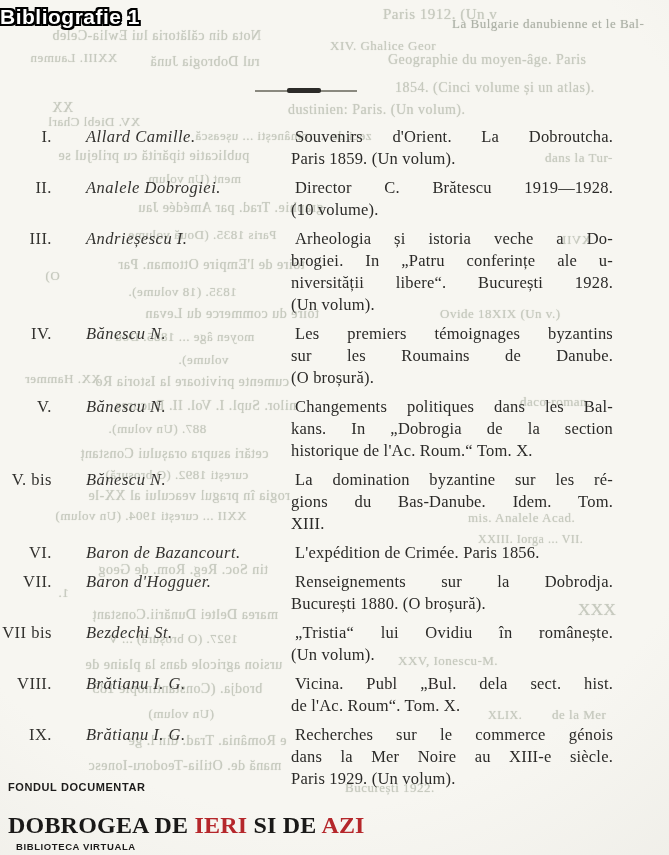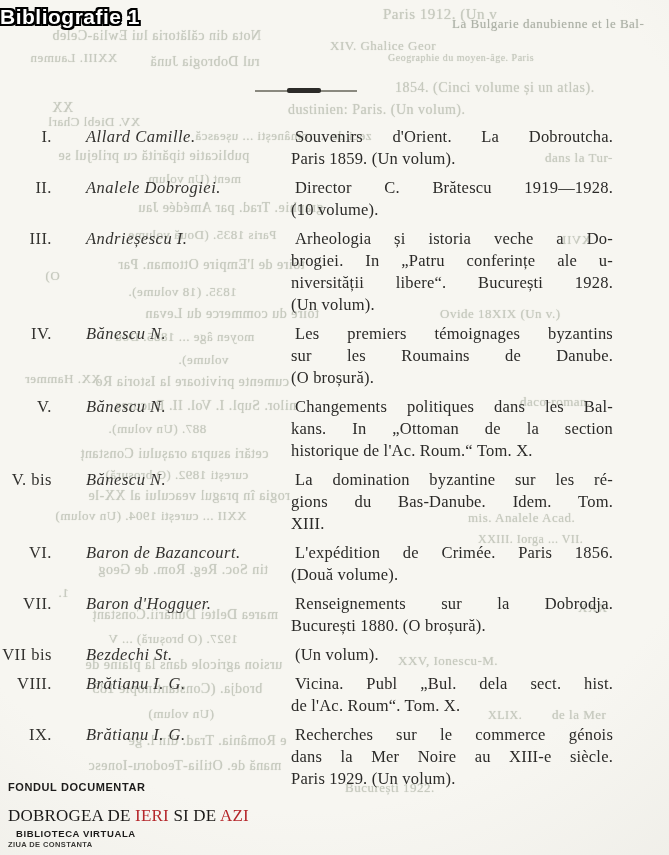--- a/index.html
+++ b/index.html
@@ -57,38 +57,38 @@
   .entry .desc .line{
     text-align:justify;text-align-last:justify;
     margin-left:12px;letter-spacing:0.2px;
   }
   .entry .desc .line:first-child{margin-left:16px;}
   .entry .desc .line:last-child{text-align-last:left;}
   
   .footer{position:absolute;left:8px;top:781px;font-family:"Liberation Sans", sans-serif;color:#1c1b1a;}
   .footer .l1{font-weight:bold;font-size:11px;letter-spacing:0.6px;}
   .footer .brand{
-    font-family:"Liberation Serif", serif;font-weight:normal;
-    font-size:17px;letter-spacing:0.2px;margin-top:13px;color:#1a1918;
+    font-family:"Liberation Serif", serif;font-weight:bold;
+    font-size:24px;letter-spacing:0.2px;margin-top:19px;color:#1a1918;
   }
   .footer .brand .red{color:#b5272b;}
   .footer .l3{font-weight:bold;font-size:9.5px;letter-spacing:0.6px;margin-top:2px;padding-left:8px;}
   .footer .l4{font-weight:bold;font-size:7.5px;letter-spacing:0.4px;color:#3a3936;margin-top:1px;}
 </style>
 </head>
 <body>
 
 <div class="page">
 
   <div class="bleed" id="bleed-layer">
       <span class="" style="left: 383px; top: 6px; font-size: 15px;">Paris 1912. (Un v</span>
       <span class="dark" style="left: 452px; top: 16px; font-size: 13px;">La Bulgarie danubienne et le Bal-</span>
       <span class="mir " style="left: 52px; top: 28px; font-size: 14px;">Nota din călătoria lui Ewlia-Celeb</span>
       <span class="" style="left: 330px; top: 38px; font-size: 13px;">XIV.   Ghalice Geor</span>
-      <span class="" style="left: 388px; top: 52px; font-size: 10px;">Geographie du moyen-âge. Paris</span>
+      <span class="" style="left: 388px; top: 52px; font-size: 14px;">Geographie du moyen-âge. Paris</span>
       <span class="mir " style="left: 150px; top: 54px; font-size: 14px;">rul  Dobrogia  Jună</span>
       <span class="mir " style="left: 30px; top: 50px; font-size: 13px;">XXIII.  Laumen</span>
       <span class="" style="left: 395px; top: 80px; font-size: 14px;">1854. (Cinci volume și un atlas).</span>
       <span class="mir " style="left: 52px; top: 100px; font-size: 14px;">XX</span>
       <span class="" style="left: 288px; top: 102px; font-size: 14px;">dustinien: Paris. (Un volum).</span>
       <span class="mir " style="left: 48px; top: 114px; font-size: 13px;">XV.  Diebl Charl</span>
       <span class="mir " style="left: 195px; top: 128px; font-size: 13px;">zeci de ... românești ... ușească</span>
       <span class="mir " style="left: 58px; top: 148px; font-size: 14px;">publicatie tipărită cu prilejul se</span>
       <span class="" style="left: 545px; top: 150px; font-size: 13px;">dans la Tur-</span>
       <span class="mir " style="left: 148px; top: 171px; font-size: 13px;">ment (Un volum</span>
@@ -109,21 +109,21 @@
       <span class="mir " style="left: 108px; top: 421px; font-size: 13px;">887. (Un volum).</span>
       <span class="mir " style="left: 80px; top: 446px; font-size: 14px;">cetări asupra orașului Constanț</span>
       <span class="mir " style="left: 105px; top: 467px; font-size: 13px;">curești 1892. (O broșură)</span>
       <span class="mir " style="left: 88px; top: 488px; font-size: 14px;">rogia în pragul veacului al XX-le</span>
       <span class="mir " style="left: 55px; top: 508px; font-size: 13px;">XXII ... curești 1904. (Un volum)</span>
       <span class="" style="left: 468px; top: 510px; font-size: 13px;">mis.  Analele Acad.</span>
       <span class="" style="left: 478px; top: 532px; font-size: 12px;">XXIII. Iorga ... VII.</span>
       <span class="mir " style="left: 98px; top: 562px; font-size: 14px;">tin  Soc.  Reg.  Rom.  de  Geog</span>
       <span class="mir " style="left: 58px; top: 585px; font-size: 13px;">1.</span>
       <span class="mir " style="left: 92px; top: 607px; font-size: 14px;">marea Deltei Dunării.Constanț</span>
-      <span class="" style="left: 578px; top: 600px; font-size: 13px;">XXX</span>
+      <span class="" style="left: 578px; top: 600px; font-size: 17px;">XXX</span>
       <span class="mir " style="left: 108px; top: 631px; font-size: 13px;">1927. (O broșură) ... V</span>
       <span class="" style="left: 398px; top: 653px; font-size: 13px;">XXV, Ionescu-M.</span>
       <span class="mir " style="left: 85px; top: 657px; font-size: 14px;">ursion agricole dans la plaine de</span>
       <span class="mir " style="left: 92px; top: 681px; font-size: 14px;">brodja. (Constantinople 185</span>
       <span class="" style="left: 552px; top: 679px; font-size: 13px; margin-top: 28px;">de la Mer</span>
       <span class="mir " style="left: 148px; top: 706px; font-size: 13px;">(Un volum)</span>
       <span class="" style="left: 488px; top: 708px; font-size: 12px;">XLIX.</span>
       <span class="mir " style="left: 128px; top: 733px; font-size: 14px;">e România. Trad. din l. ge</span>
       <span class="mir " style="left: 88px; top: 758px; font-size: 14px;">mană de. Otilia-Teodoru-Ionesc</span>
       <span class="" style="left: 345px; top: 780px; font-size: 13px;">București 1922.</span>
@@ -171,53 +171,53 @@
           <div class="line">Les premiers témoignages byzantins</div>
           <div class="line">sur les Roumains de Danube.</div>
           <div class="line">(O broșură).</div>
         </div>
       </div>
       <div class="entry">
         <span class="num">V.</span>
         <span class="author">Bănescu N.</span>
         <div class="desc">
           <div class="line">Changements politiques dans les Bal-</div>
-          <div class="line">kans. In „Ottoman de la section</div>
+          <div class="line">kans. In „Dobrogia de la section</div>
           <div class="line">historique de l'Ac. Roum.“ Tom. X.</div>
         </div>
       </div>
       <div class="entry">
         <span class="num">V. bis</span>
         <span class="author">Bănescu N.</span>
         <div class="desc">
           <div class="line">La domination byzantine sur les ré-</div>
           <div class="line">gions du Bas-Danube. Idem. Tom.</div>
           <div class="line">XIII.</div>
         </div>
       </div>
       <div class="entry">
         <span class="num">VI.</span>
         <span class="author">Baron de Bazancourt.</span>
         <div class="desc">
           <div class="line">L'expédition de Crimée. Paris 1856.</div>
-          <div class="line">(Două volume).</div>
         </div>
       </div>
       <div class="entry">
         <span class="num">VII.</span>
         <span class="author">Baron d'Hogguer.</span>
         <div class="desc">
           <div class="line">Renseignements sur la Dobrodja.</div>
           <div class="line">București 1880. (O broșură).</div>
         </div>
       </div>
       <div class="entry">
         <span class="num">VII bis</span>
         <span class="author">Bezdechi St.</span>
         <div class="desc">
+          <div class="line">„Tristia“ lui Ovidiu în românește.</div>
           <div class="line">(Un volum).</div>
         </div>
       </div>
       <div class="entry">
         <span class="num">VIII.</span>
         <span class="author">Brătianu I. G.</span>
         <div class="desc">
           <div class="line">Vicina. Publ „Bul. dela sect. hist.</div>
           <div class="line">de l'Ac. Roum“. Tom. X.</div>
         </div>

